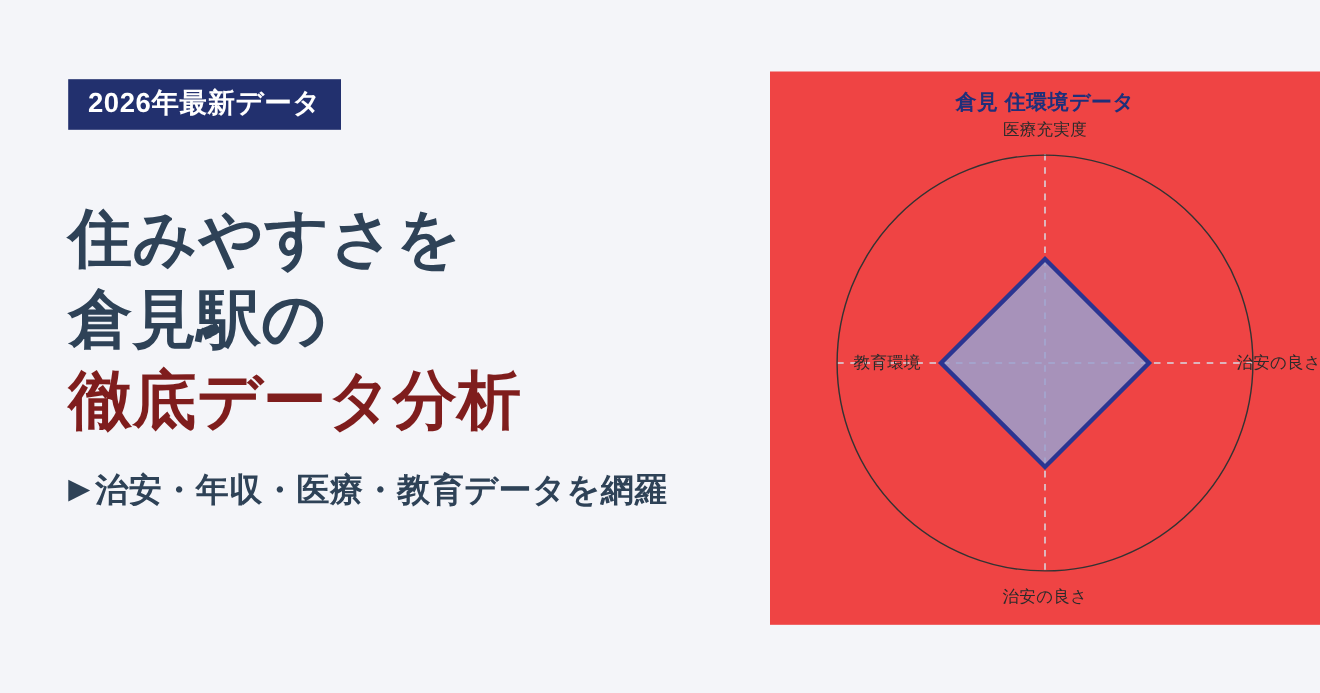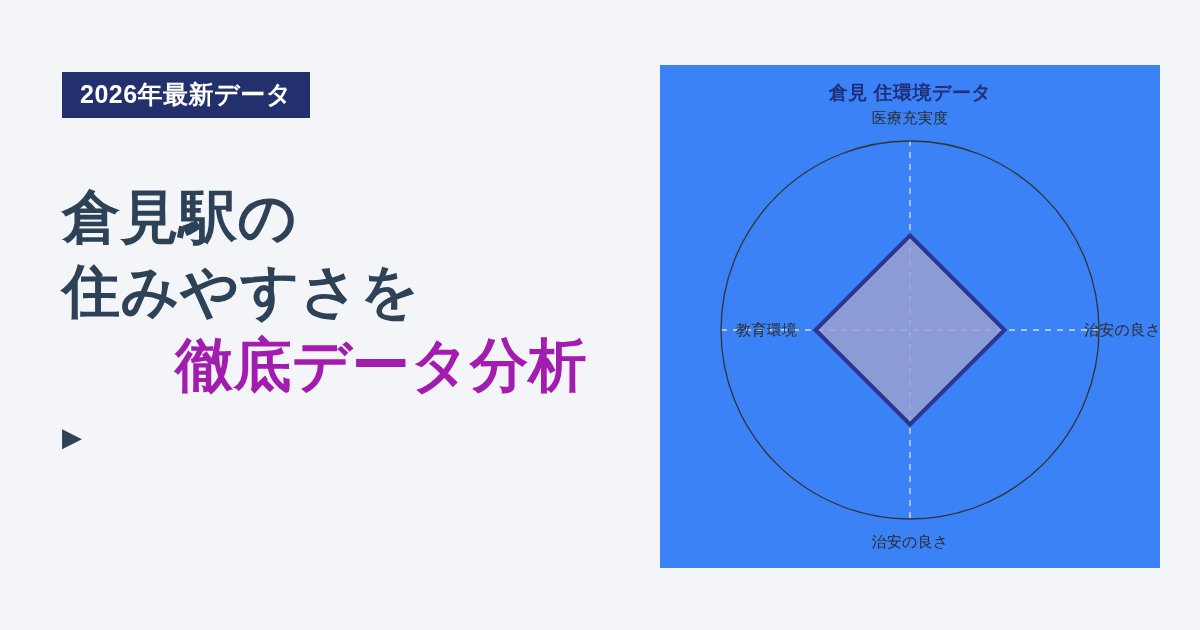--- a/index.html
+++ b/index.html
@@ -45,22 +45,21 @@
     line-height: 1.28;
     letter-spacing: 0.5px;
     color: #2e4257;
     white-space: nowrap;
   }
 
   .headline .line { display: block; }
 
   .headline .line-accent {
     display: block;
-    color: #a21caf;
-    text-align: center;
+    color: #7f1d1d;
   }
 
   .subtitle {
     margin-top: 22px;
     font-size: 30px;
     font-weight: bold;
     color: #2e4257;
     letter-spacing: 0.5px;
     white-space: nowrap;
     display: flex;
@@ -72,25 +71,25 @@
     display: inline-block;
     font-size: 26px;
     line-height: 1;
     color: #2e4257;
     transform: translateY(-1px);
   }
 
   
   .chart-card {
     position: absolute;
-    left: 660px;
+    left: 700px;
     top: 65px;
     width: 500px;
     height: 503px;
-    background: #3b82f6;
+    background: #ef4444;
   }
 
   .chart-title {
     position: absolute;
     top: 15px;
     left: 0;
     width: 100%;
     text-align: center;
     font-size: 19px;
     font-weight: bold;
@@ -126,27 +125,28 @@
   .axis-label.left   { left: 76px;  top: 265px; transform: translateY(-50%); }
 </style>
 </head>
 <body>
 
 <div class="left-panel">
 
   <div class="badge">2026年最新データ</div>
 
   <div class="headline">
+    <span class="line">住みやすさを</span>
     <span class="line">倉見駅の</span>
-    <span class="line">住みやすさを</span>
     <span class="line-accent">徹底データ分析</span>
   </div>
 
   <div class="subtitle">
     <span class="tri-icon">▶</span>
+    <span>治安・年収・医療・教育データを網羅</span>
   </div>
 
 </div>
 
 <div class="chart-card">
 
   <div class="chart-title">倉見 住環境データ</div>
 
   <div class="radar-wrap">
 

